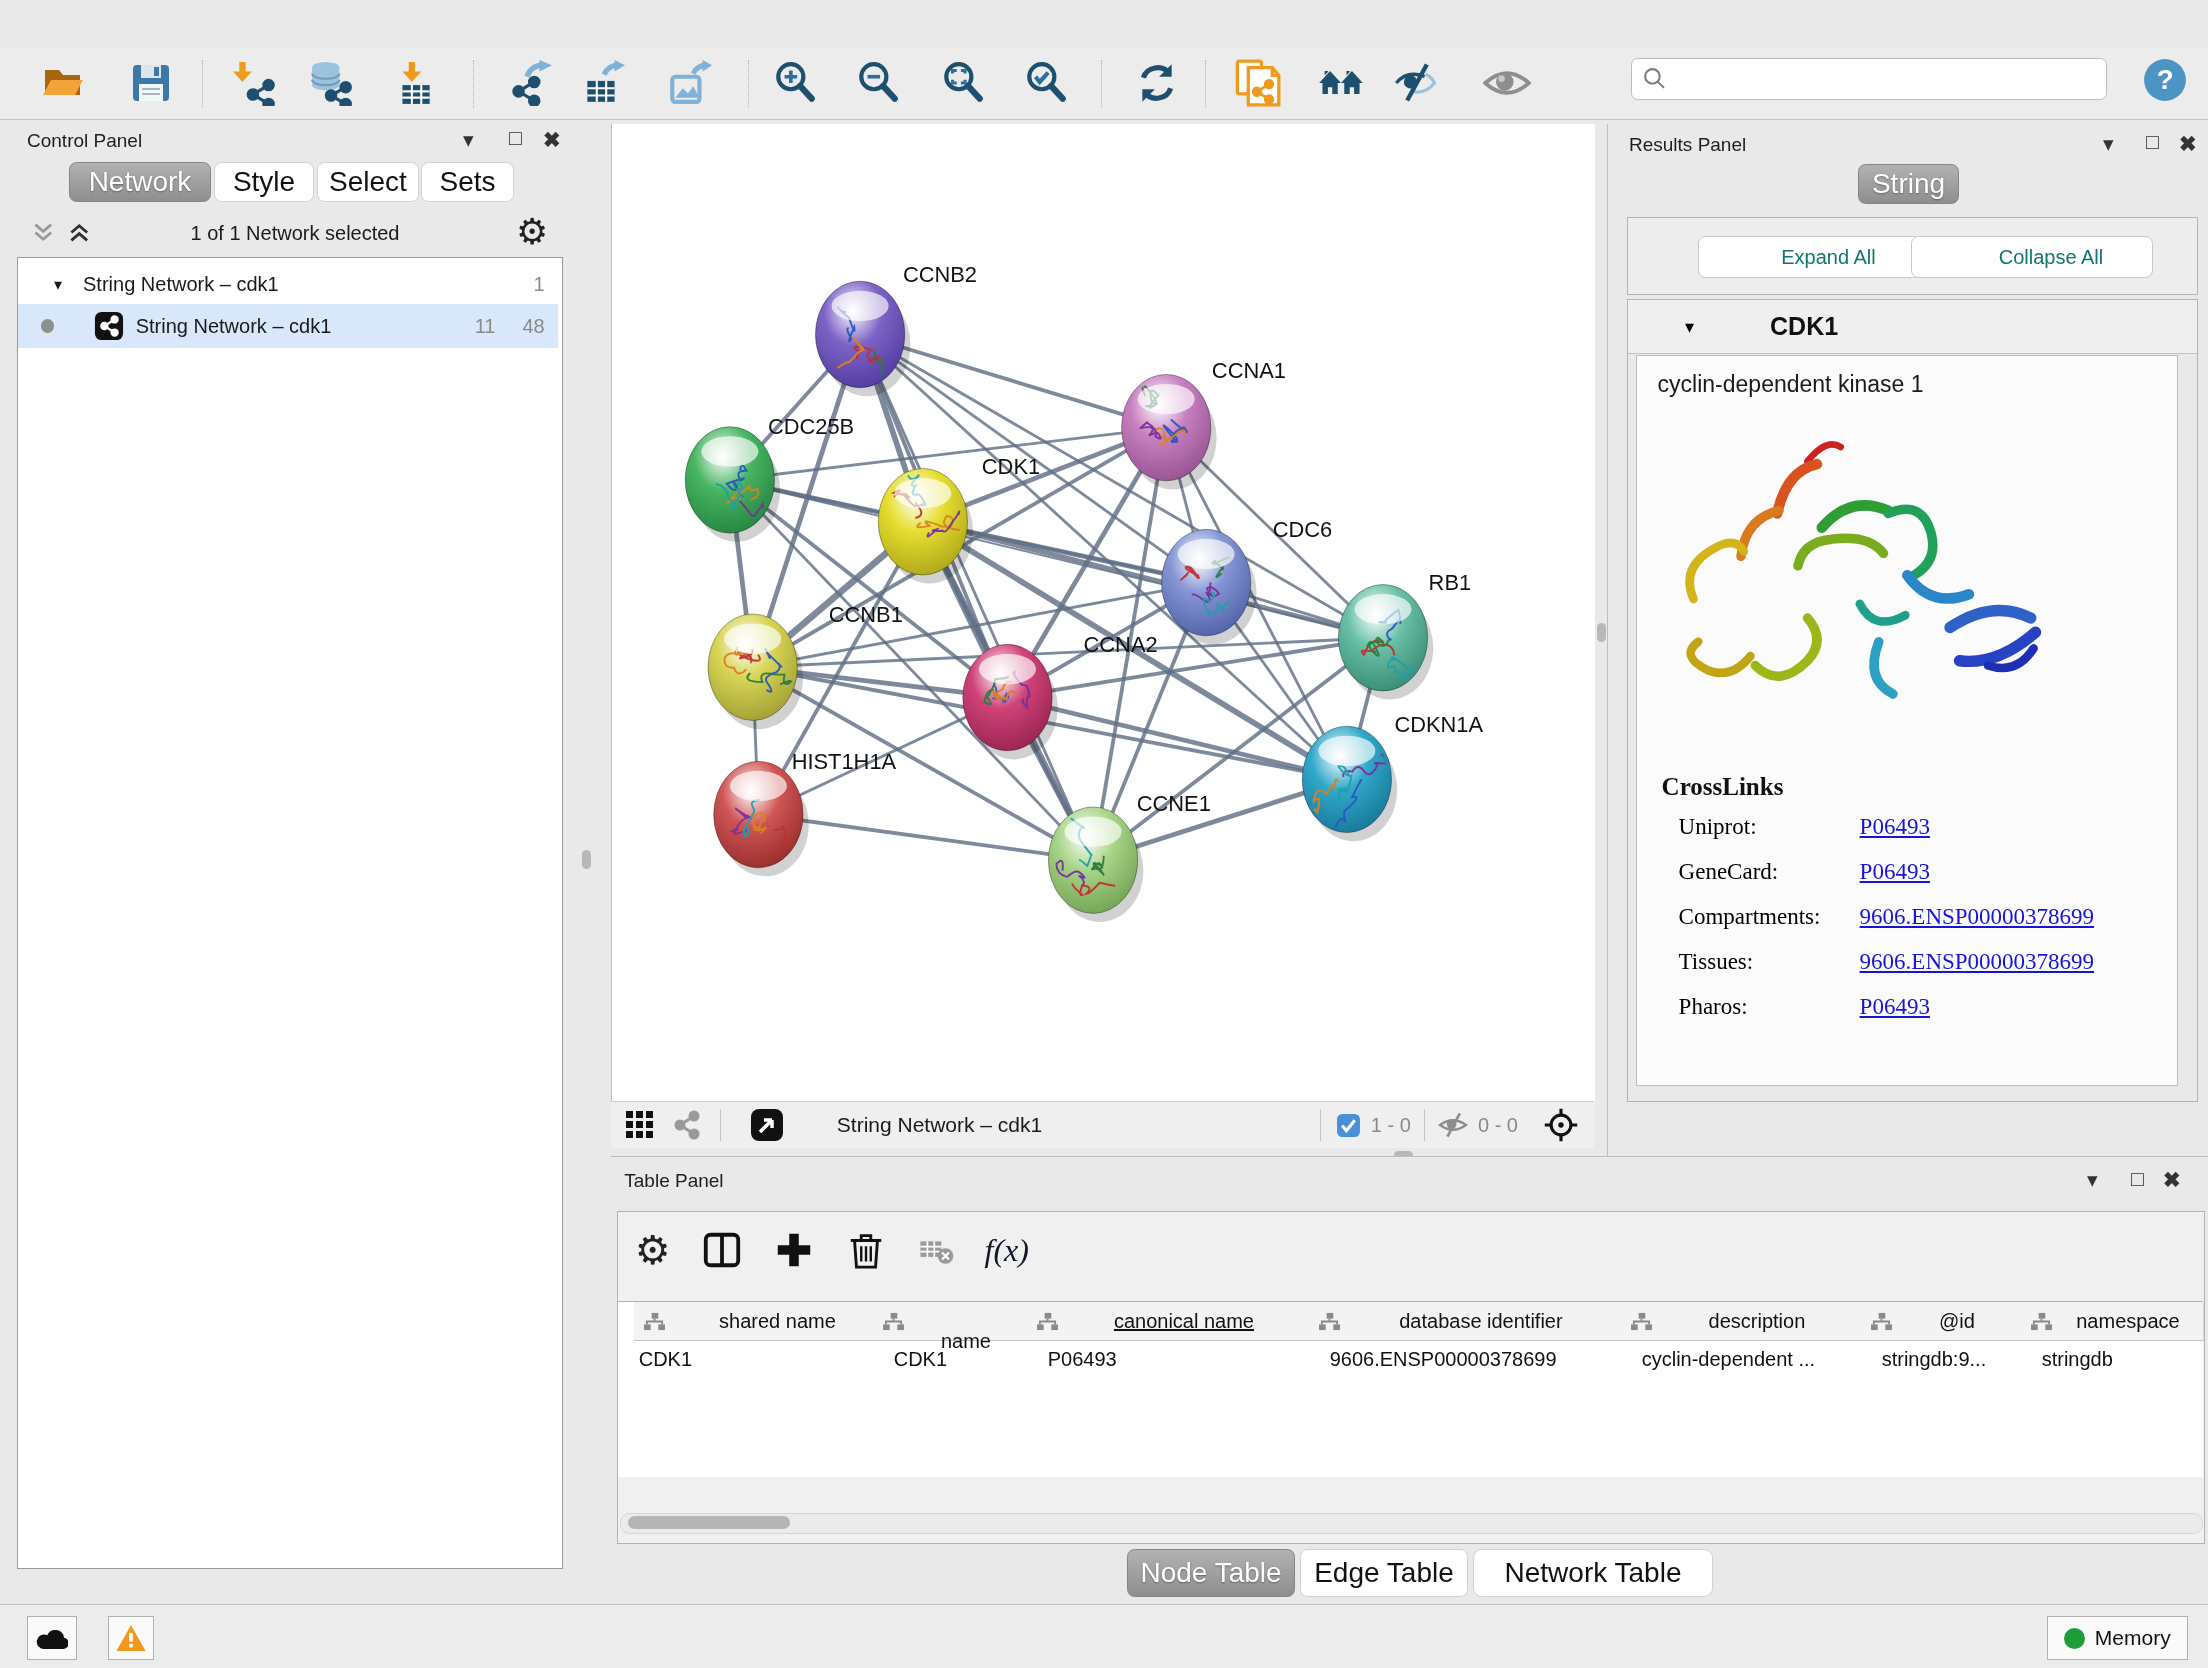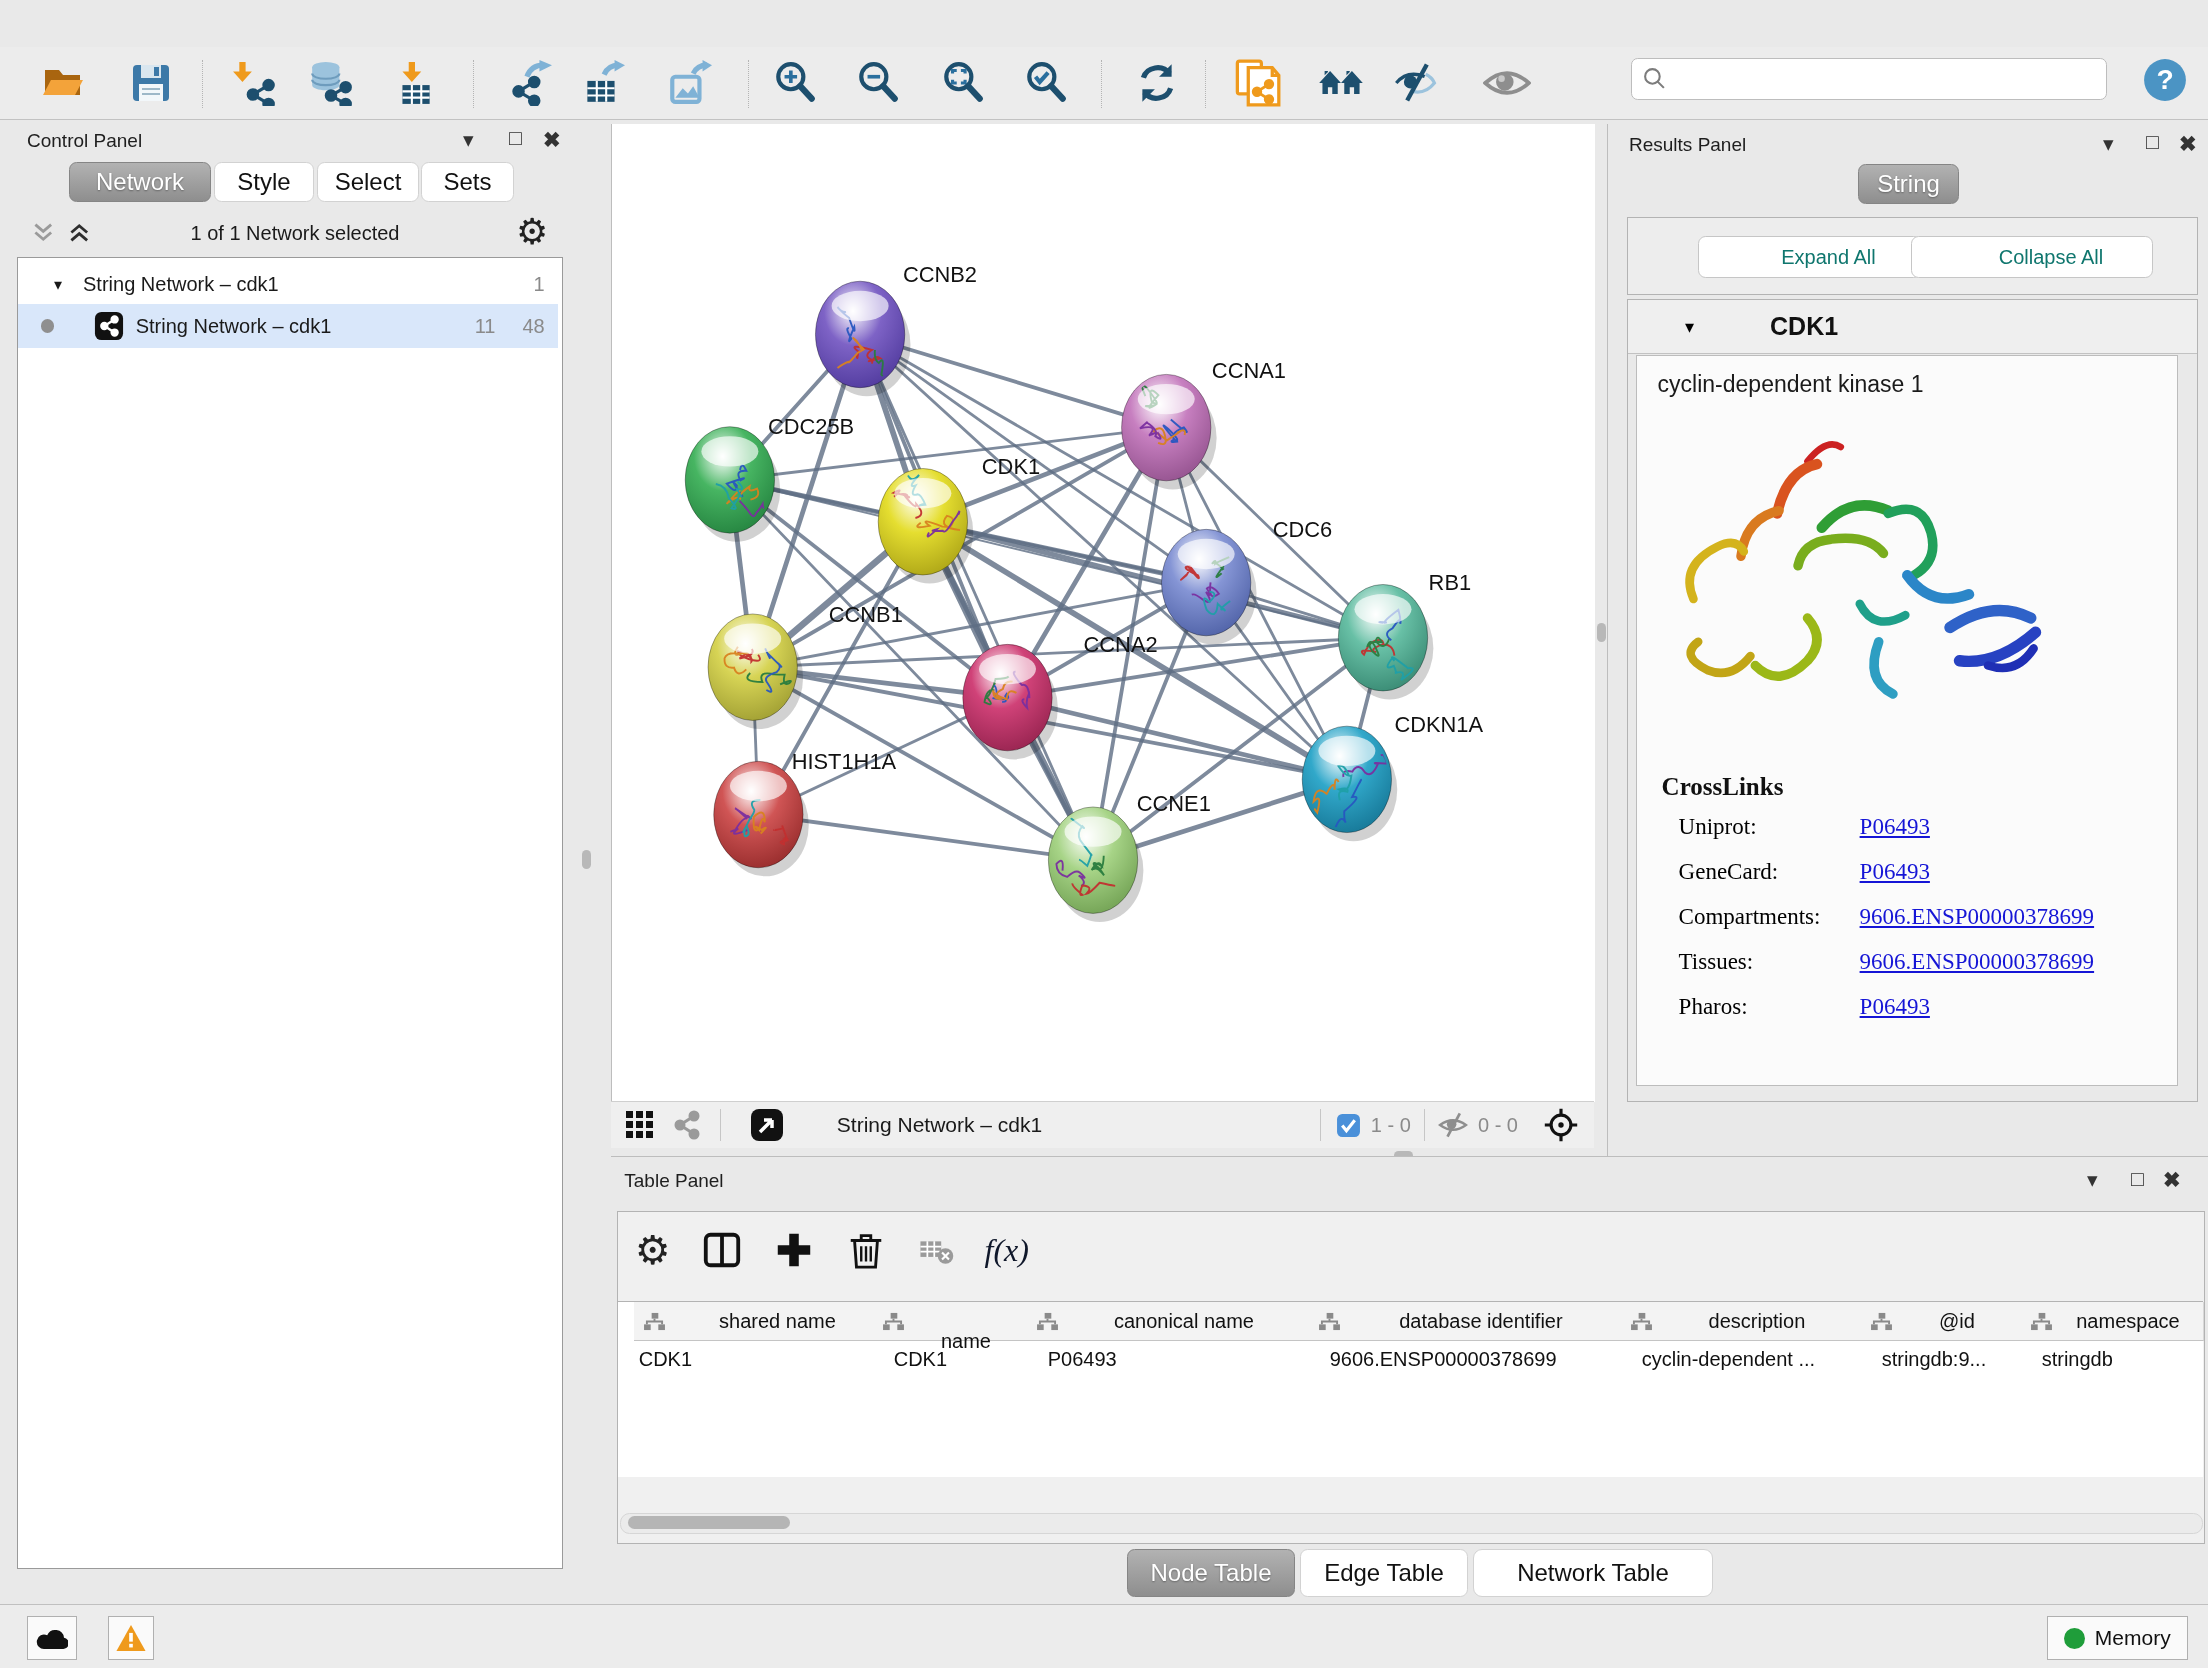--- a/index.html
+++ b/index.html
@@ -10,21 +10,21 @@
   .traffic{width:23px;height:23px;border-radius:50%;background:#8f8f8f;border:1px solid #7c7c7c;top:9.5px;}
   #win-title{width:100%;text-align:center;top:10.5px;font-size:20px;color:#3c3c3c;font-weight:bold;}
   
   #toolbar{left:0;top:47px;width:2208px;height:72px;background:#ececec;border-bottom:1px solid #c2c2c2;}
   .tbtn{width:53px;height:53px;top:9.5px;display:flex;align-items:center;justify-content:center;}
   .tsep{top:13.3px;width:0;height:48px;border-left:1.9px dotted #b4b4b4;}
   #search-box{left:1631px;top:10.5px;width:476px;height:42px;background:#fff;border:1px solid #bdbdbd;border-radius:6.7px;display:flex;align-items:center;padding-left:9.5px;box-sizing:border-box;}
   #search-box input{border:none;outline:none;font-size:19px;width:399px;background:transparent;}
   
   .panel-title{font-size:19px;color:#1e1e1e;}
-  .tab{position:absolute;height:40px;border-radius:7.6px;display:flex;align-items:center;justify-content:center;font-size:24px;box-sizing:border-box;}
+  .tab{position:absolute;height:40px;border-radius:7.6px;display:flex;align-items:center;justify-content:center;font-size:28px;box-sizing:border-box;}
   .tab.inactive{background:#fff;border:1px solid #d2d2d2;color:#111;}
   .tab.active{background:linear-gradient(#b2b2b2,#8e8e8e);border:1px solid #858585;color:#fff;text-shadow:0 1px 1.9px rgba(0,0,0,.35);}
   .sunken{background:#ededed;border:1px solid #b3b3b3;}
   .btn{background:#fff;border:1px solid #c6c6c6;border-radius:7.6px;display:flex;align-items:center;justify-content:center;font-size:20px;color:#0f766e;padding-left:38px;}
   
   #tree-box{left:17px;top:257px;width:544px;height:1310px;background:#fff;border:1.9px solid #9a9a9a;}
   .tree-row{position:absolute;left:0;width:540px;display:flex;align-items:center;font-size:20px;color:#1a1a1a;}
   .gray-num{color:#8a8a8a;}
   
   #canvas{left:611px;top:124px;width:983px;height:978px;background:#fff;}
@@ -719,21 +719,21 @@
               </svg>
               <span style="flex: 1 1 0%; text-align: center; overflow: hidden; white-space: nowrap; margin-top: 40px;">name</span>
             </div>
             <div class="hcell" style="left: 409px; width: 282px;">
               <svg width="23" height="19" viewBox="0 0 24 20" style="margin-left:9.5px;flex:none">
                 <rect x="9" y="1" width="7" height="6" fill="#8a8a8a"></rect>
                 <rect x="1" y="13" width="7" height="6" fill="#8a8a8a"></rect>
                 <rect x="16" y="13" width="7" height="6" fill="#8a8a8a"></rect>
                 <path d="M12 7v3M4 13v-3h16v3" stroke="#8a8a8a" stroke-width="2" fill="none"></path>
               </svg>
-              <span style="flex: 1 1 0%; text-align: center; overflow: hidden; white-space: nowrap;">canonical name</span>
+              <span style="flex: 1 1 0%; text-align: center; overflow: hidden; white-space: nowrap; text-decoration: underline;">canonical name</span>
             </div>
             <div class="hcell" style="left: 691px; width: 312px;">
               <svg width="23" height="19" viewBox="0 0 24 20" style="margin-left:9.5px;flex:none">
                 <rect x="9" y="1" width="7" height="6" fill="#8a8a8a"></rect>
                 <rect x="1" y="13" width="7" height="6" fill="#8a8a8a"></rect>
                 <rect x="16" y="13" width="7" height="6" fill="#8a8a8a"></rect>
                 <path d="M12 7v3M4 13v-3h16v3" stroke="#8a8a8a" stroke-width="2" fill="none"></path>
               </svg>
               <span style="flex: 1 1 0%; text-align: center; overflow: hidden; white-space: nowrap;">database identifier</span>
             </div>

